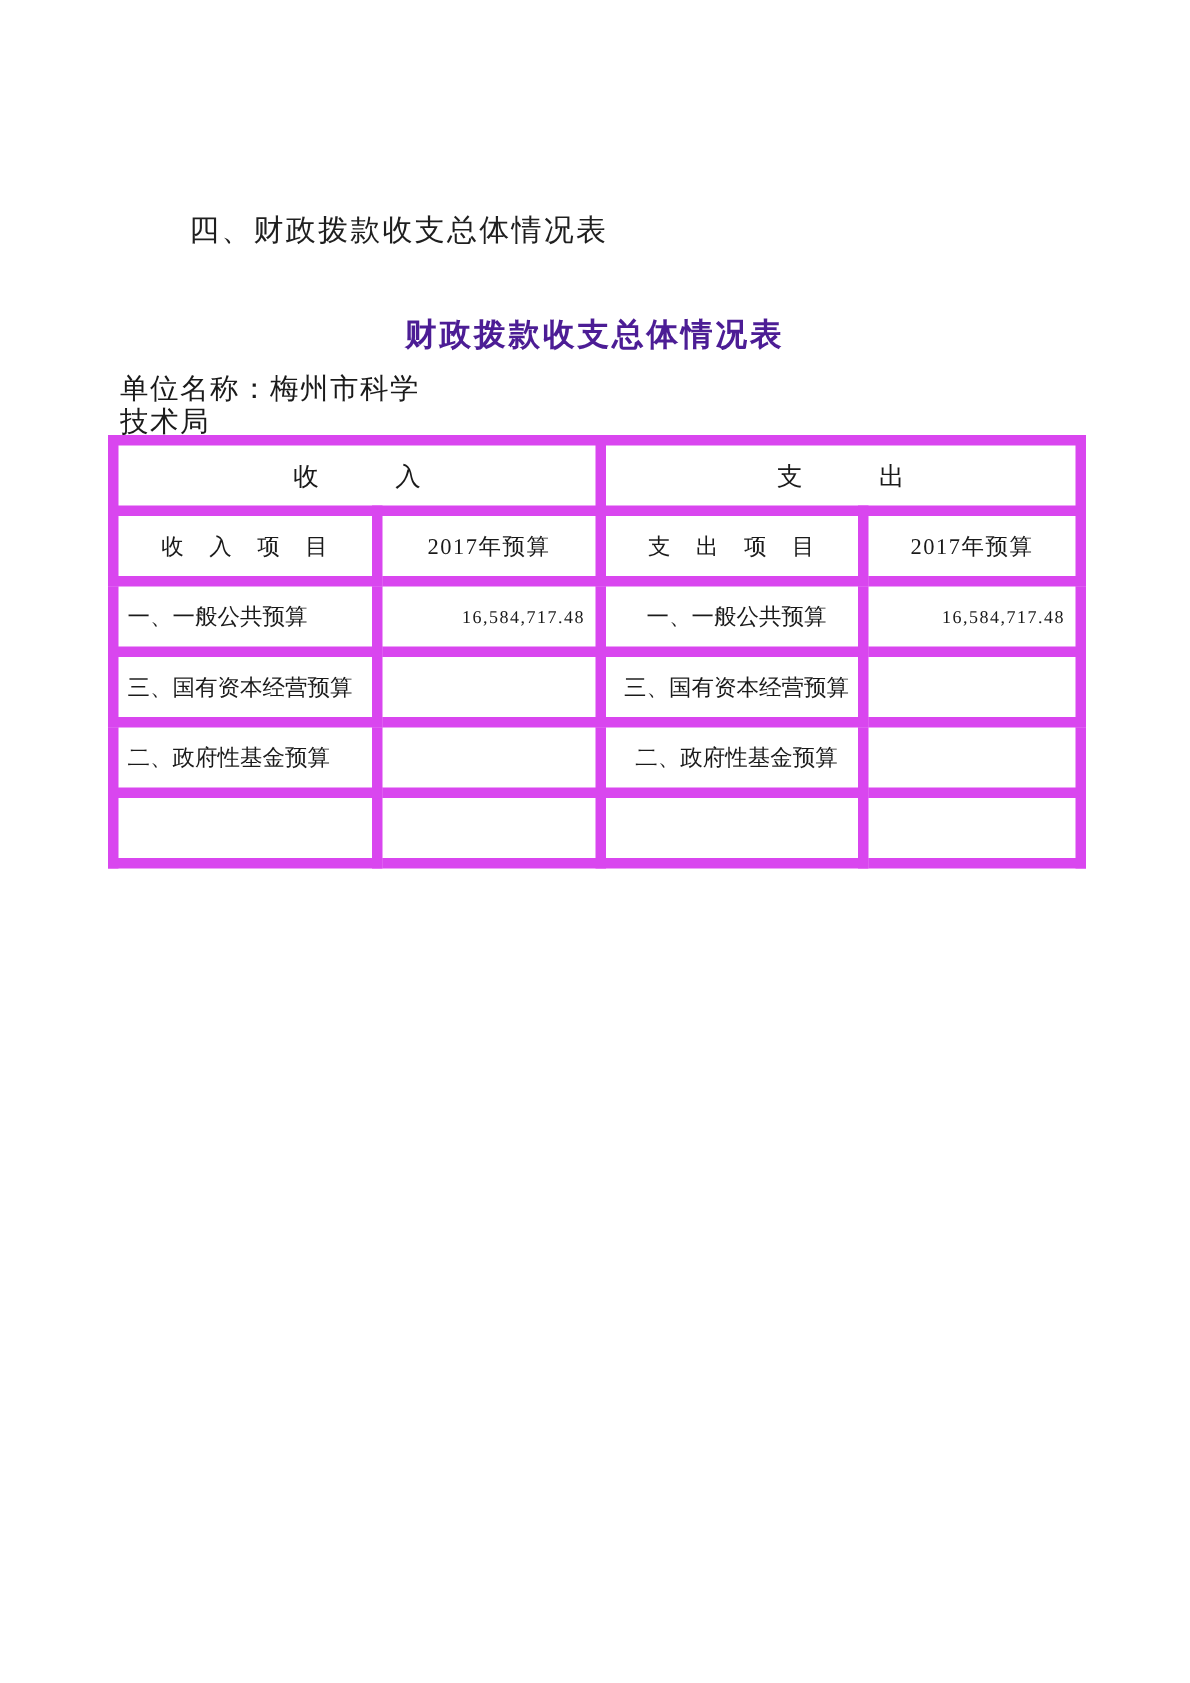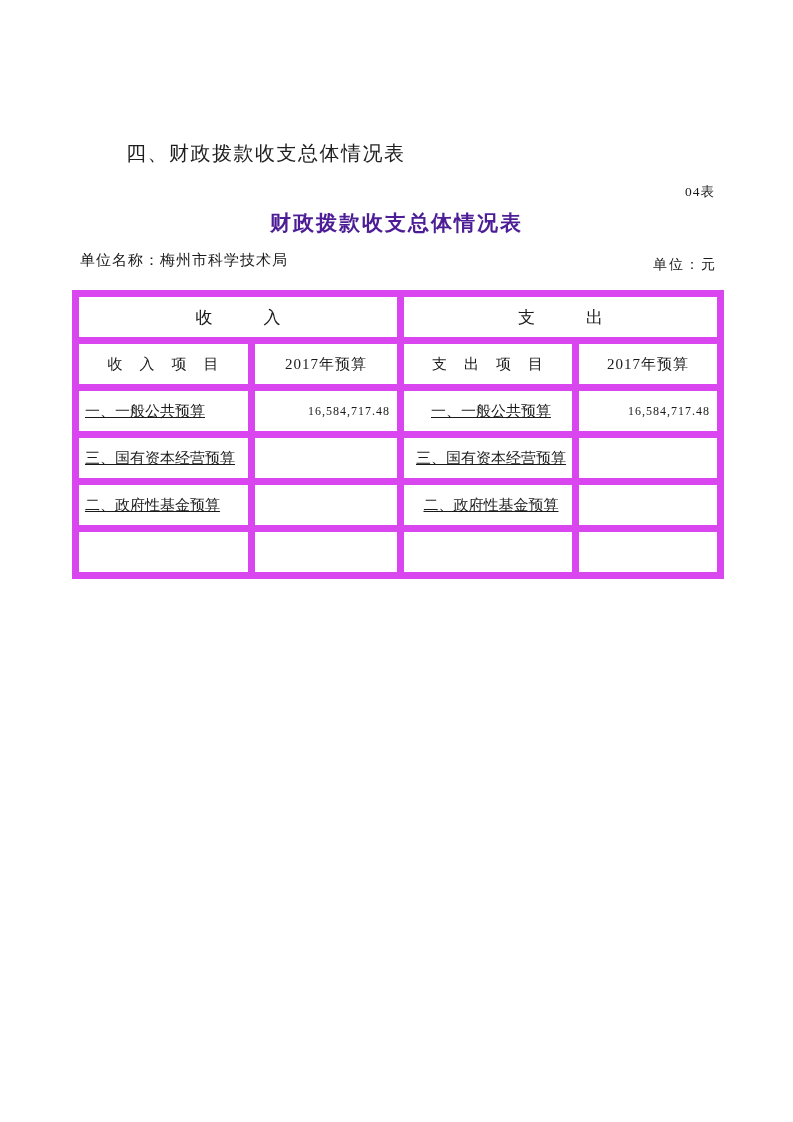--- a/index.html
+++ b/index.html
@@ -22,21 +22,21 @@
   }
   .doc-title {
     position: absolute; left: 0; top: 209px; width: 793px;
     text-align: center;
     font-family: "Liberation Sans", "DejaVu Sans", sans-serif;
     font-size: 21px; font-weight: bold; letter-spacing: 2px;
     color: #4c1d95;
   }
   .unit-name {
     position: absolute; left: 80px; top: 249px; width: 208px;
-    font-size: 15px; line-height: 22px; letter-spacing: 1px;
+    font-size: 19px; line-height: 22px; letter-spacing: 1px;
     word-break: break-all;
   }
   .unit-label {
     position: absolute; left: 72px; top: 256px; width: 645px;
     text-align: right; font-size: 14px; letter-spacing: 2px;
   }
 
   table.budget {
     position: absolute; left: 72px; top: 290px;
     width: 645px; table-layout: fixed;
@@ -46,38 +46,36 @@
   table.budget td {
     border: 7px solid #d946ef;
     vertical-align: middle;
     overflow: hidden; white-space: nowrap;
   }
   table.budget td.mid { border-left-width: 2px; text-align: center; }
   tr.r { height: 47px; }
 
   td.group-h { text-align: center; font-size: 17px; }
   td.col-h   { text-align: center; font-size: 15px; letter-spacing: 1px; margin-top: 44px; }
-  td.item    { text-align: left; padding-left: 6px; font-size: 15px; text-decoration: underline; }
+  td.item    { text-align: left; padding-left: 6px; font-size: 15px; }
   td.val     { text-align: right; padding-right: 7px; font-size: 12px; letter-spacing: 1px; }
   td.total-l { text-align: center; font-size: 15px; }
 </style>
 </head>
 <body>
 
 <div class="page">
 
   <div class="section-heading">四、财政拨款收支总体情况表</div>
 
-  <div class="table-no">04表</div>
 
   <div class="doc-title">财政拨款收支总体情况表</div>
 
   <div class="unit-name">单位名称：梅州市科学技术局</div>
 
-  <div class="unit-label">单位：元</div>
 
   <table class="budget">
     <colgroup>
       <col style="width:176px">
       <col style="width:149px">
       <col style="width:175px">
       <col style="width:145px">
     </colgroup>
     <tbody>
       <tr class="r">

